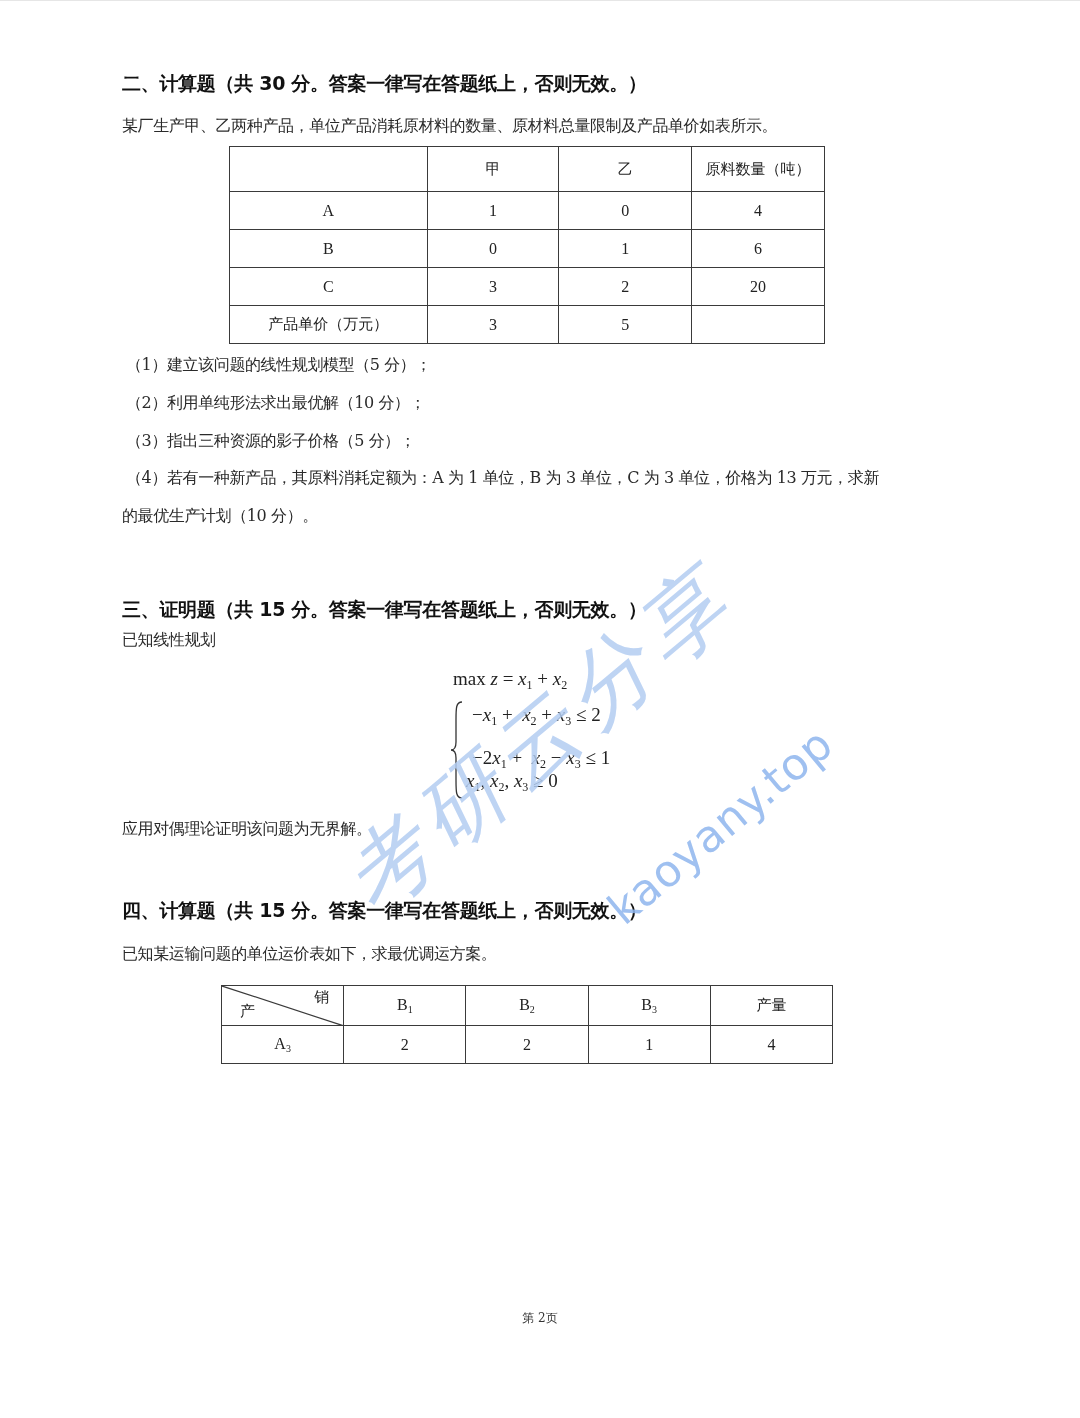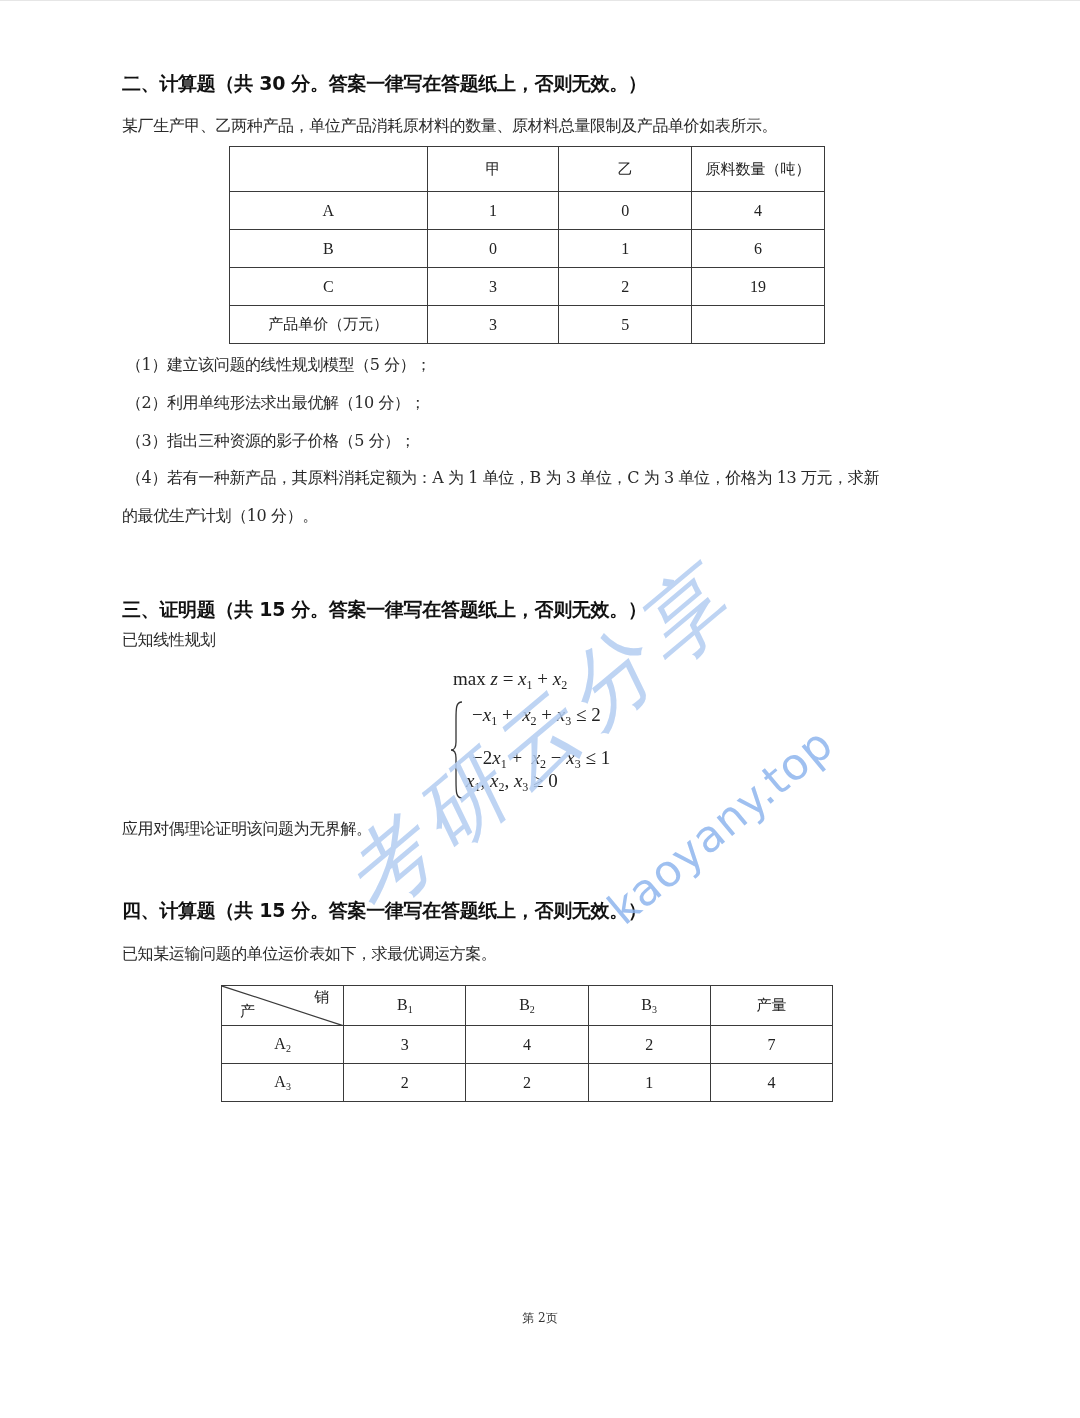--- a/index.html
+++ b/index.html
@@ -129,21 +129,21 @@
   <tr style="height:38px;">
     <td>B</td>
     <td>0</td>
     <td>1</td>
     <td>6</td>
   </tr>
   <tr style="height:38px;">
     <td>C</td>
     <td>3</td>
     <td>2</td>
-    <td>19</td>
+    <td>20</td>
   </tr>
   <tr style="height:38px;">
     <td class="cjk">产品单价（万元）</td>
     <td>3</td>
     <td>5</td>
     <td></td>
   </tr>
 </tbody>
   </table>
 
@@ -180,27 +180,20 @@
       </svg>
       <span class="diag-top">销</span>
       <span class="diag-bot">产</span>
     </td>
     <td style="width:122px;">B<sub class="s">1</sub></td>
     <td style="width:122px;">B<sub class="s">2</sub></td>
     <td style="width:122px;">B<sub class="s">3</sub></td>
     <td style="width:122px;" class="cjk">产量</td>
   </tr>
   <tr style="height:38px;">
-    <td>A<sub class="s">2</sub></td>
-    <td>3</td>
-    <td>4</td>
-    <td>2</td>
-    <td>7</td>
-  </tr>
-  <tr style="height:38px;">
     <td>A<sub class="s">3</sub></td>
     <td>2</td>
     <td>2</td>
     <td>1</td>
     <td>4</td>
   </tr>
 </tbody>
   </table>
 
 <div class="watermark wm-cn" style="left:318px; top:850px;">考研云分享</div>

